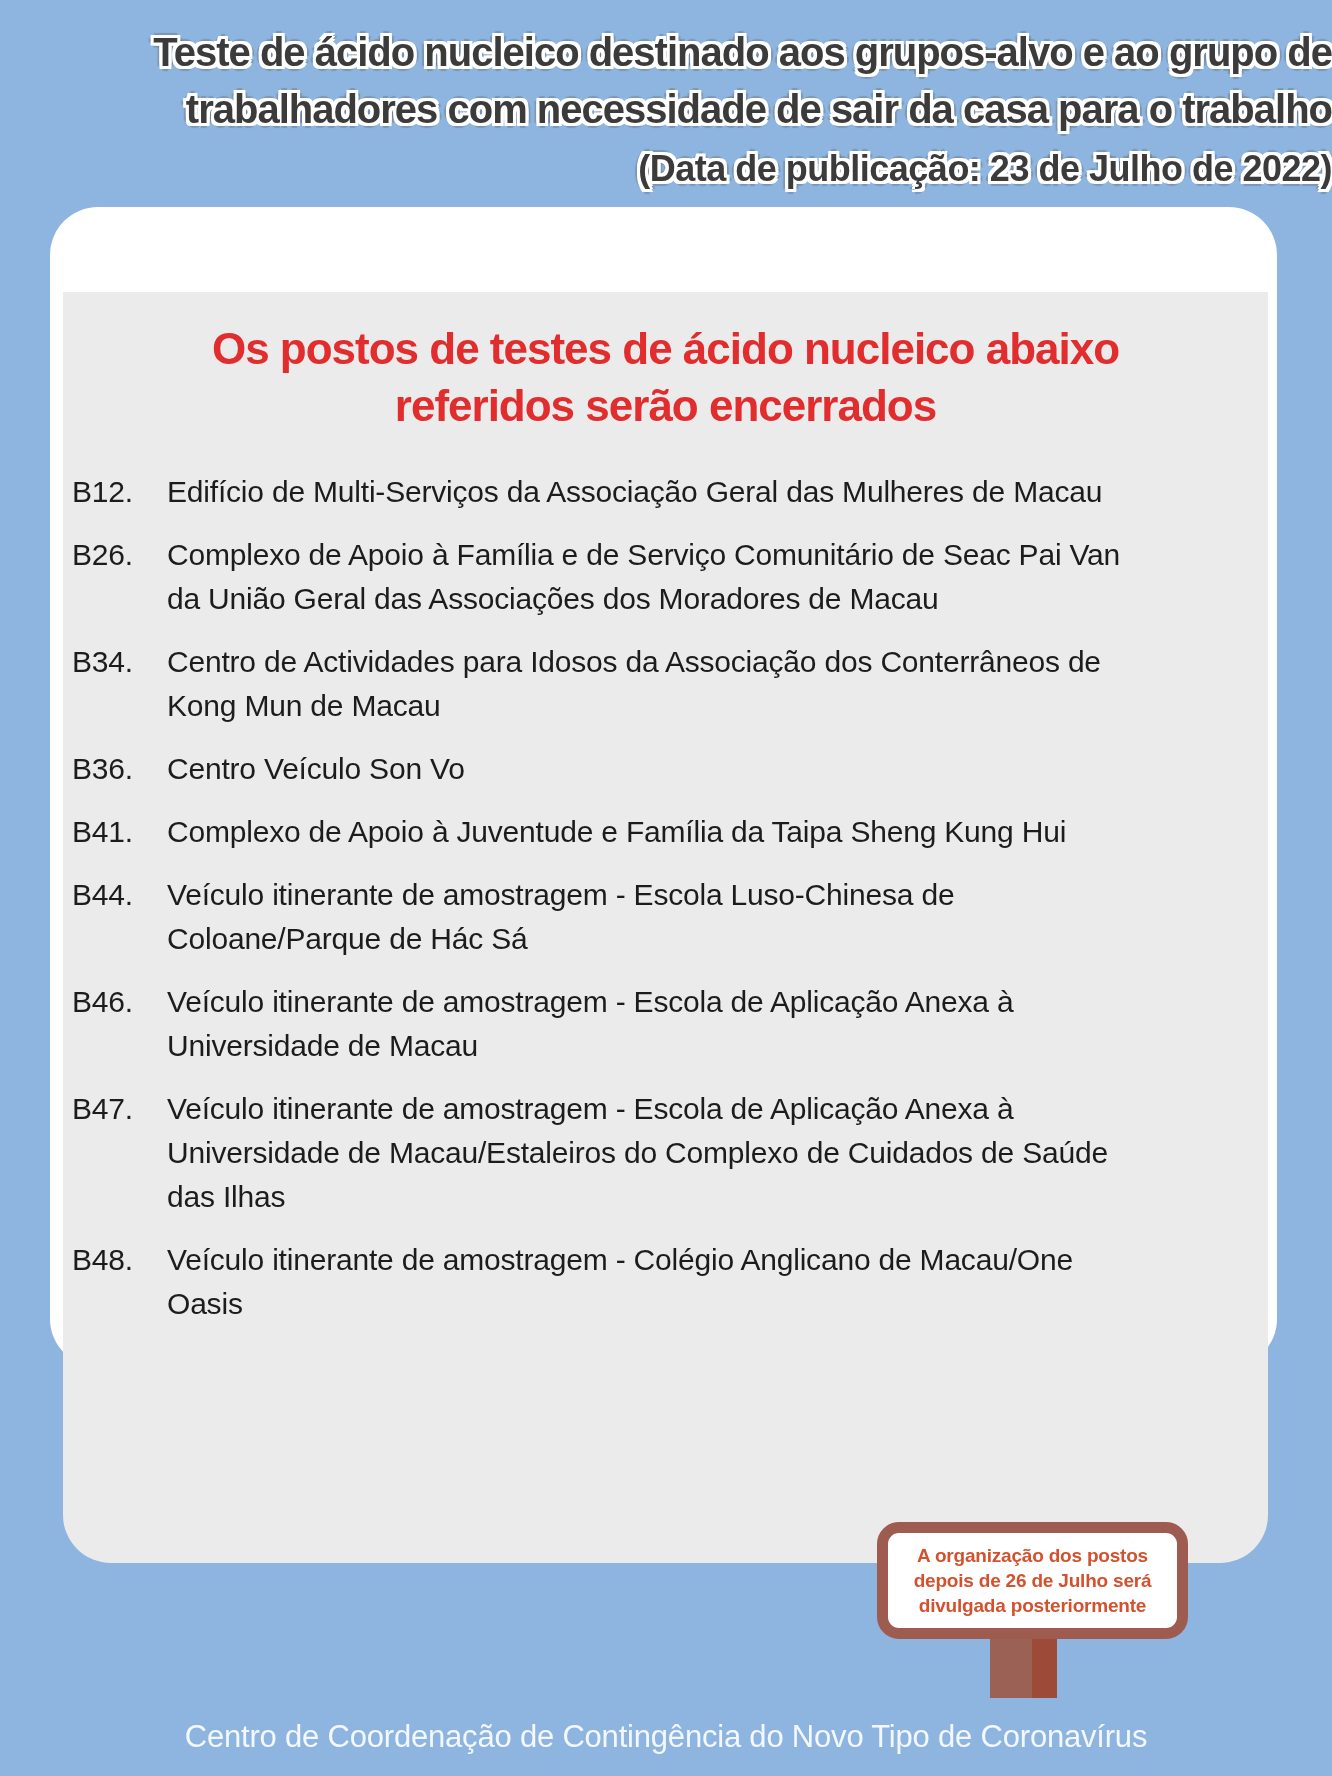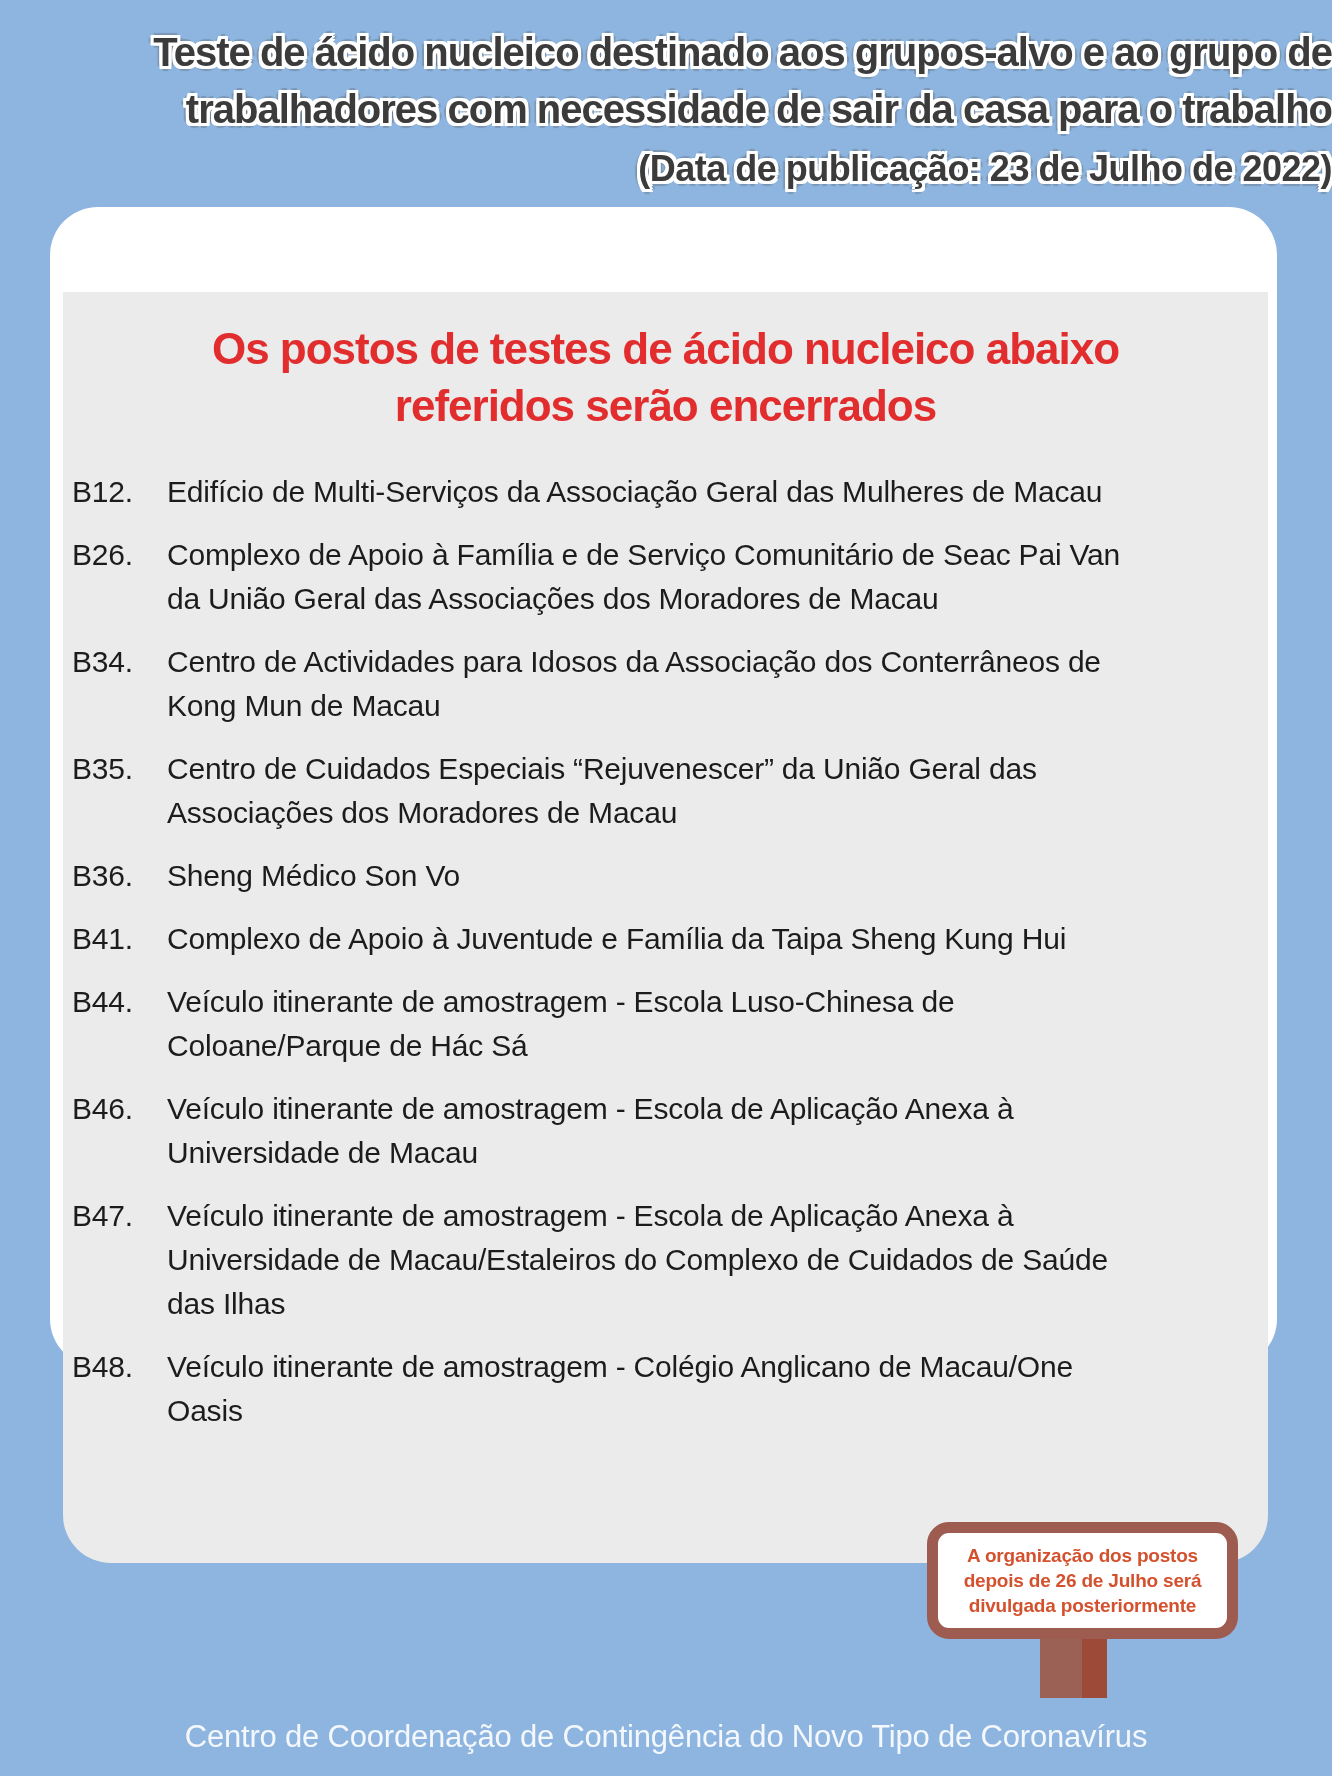--- a/index.html
+++ b/index.html
@@ -72,21 +72,21 @@
     padding-left:104px;
     margin-bottom:19px;
     color: var(--body-ink, #1C1C1C);
     font-size:30px; line-height:44px;
     letter-spacing:-0.2px;
   }
   .item-id { position:absolute; left:9px; top:0; }
   .item-text { white-space:pre-line; display:block; }
 
   
-  .sign { position:absolute; left:927px; top:1522px; width:311px; height:228px; }
+  .sign { position:absolute; left:877px; top:1522px; width:311px; height:228px; }
   .sign-board {
     position:relative; z-index:2;
     box-sizing:border-box;
     width:311px;
     border:11px solid var(--sign-border, #9E5B50);
     border-radius:22px;
     background:#fff;
     padding:10px 4px;
   }
   .sign-text {
@@ -140,29 +140,24 @@
     <span class="item-text">Complexo de Apoio à Família e de Serviço Comunitário de Seac Pai Van
 da União Geral das Associações dos Moradores de Macau</span>
   </li>
 
   <li class="item">
     <span class="item-id">B34.</span>
     <span class="item-text">Centro de Actividades para Idosos da Associação dos Conterrâneos de
 Kong Mun de Macau</span>
   </li>
 
-  <li class="item">
-    <span class="item-id">B35.</span>
-    <span class="item-text">Centro de Cuidados Especiais “Rejuvenescer” da União Geral das
-Associações dos Moradores de Macau</span>
-  </li>
 
   <li class="item">
     <span class="item-id">B36.</span>
-    <span class="item-text">Sheng Médico Son Vo</span>
+    <span class="item-text">Centro Veículo Son Vo</span>
   </li>
 
   <li class="item">
     <span class="item-id">B41.</span>
     <span class="item-text">Complexo de Apoio à Juventude e Família da Taipa Sheng Kung Hui</span>
   </li>
 
   <li class="item">
     <span class="item-id">B44.</span>
     <span class="item-text">Veículo itinerante de amostragem - Escola Luso-Chinesa de

